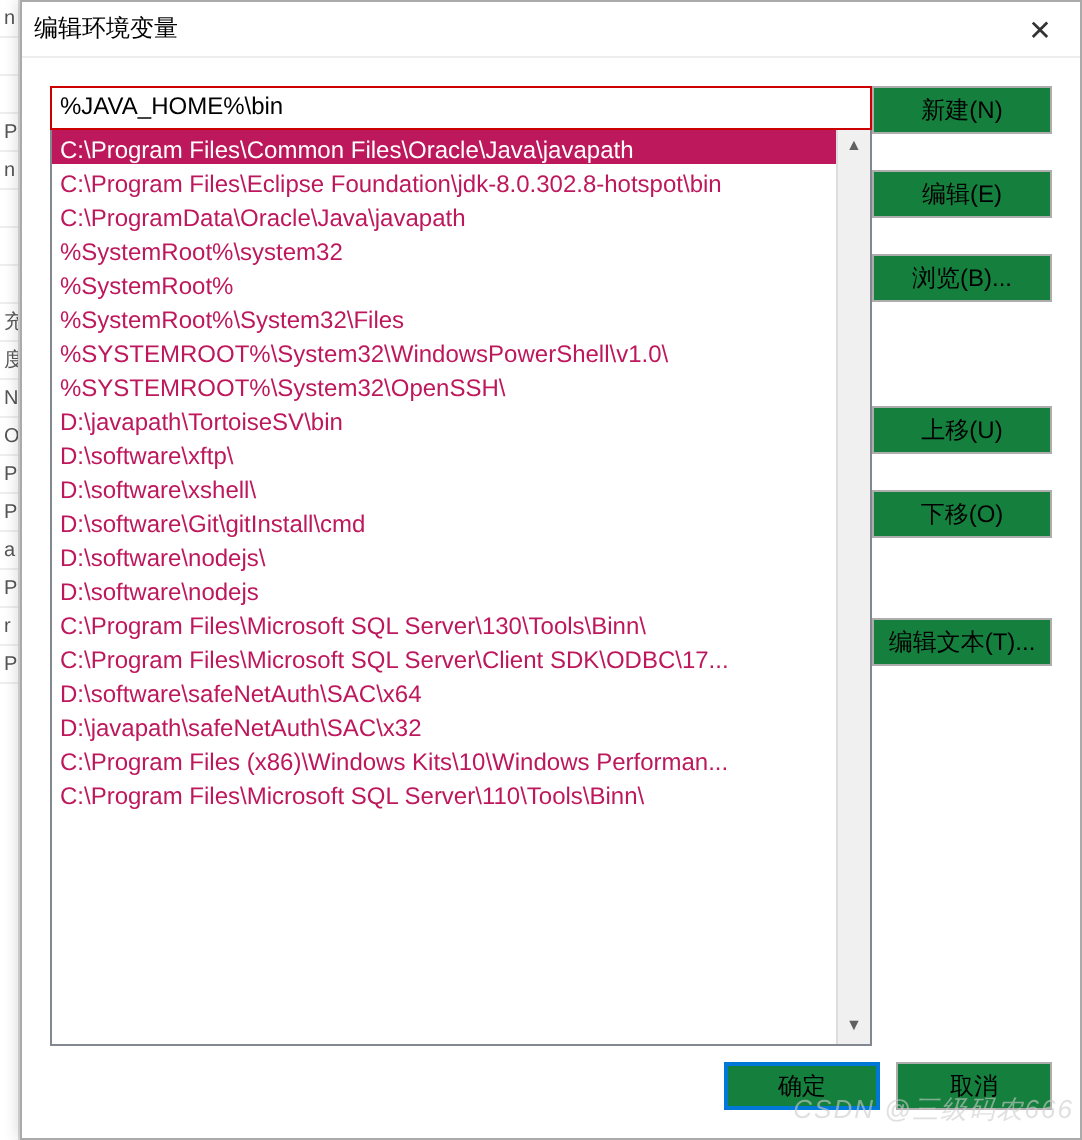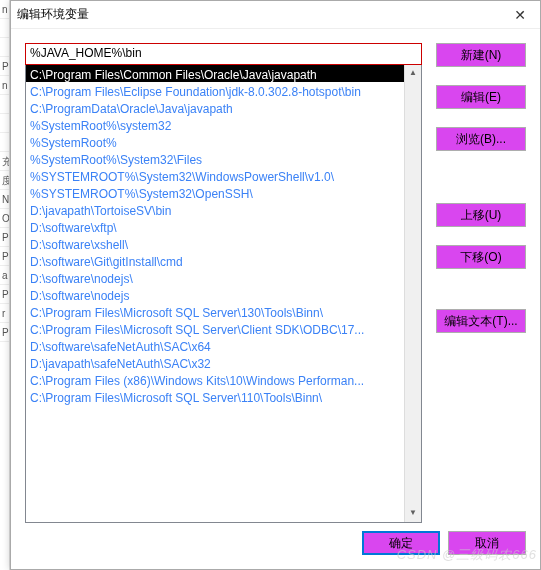--- a/index.html
+++ b/index.html
@@ -4,31 +4,31 @@
 <style>
 * { box-sizing: border-box; margin: 0; padding: 0; font-family: "Microsoft YaHei", "Segoe UI", sans-serif; font-size: 12px; }
 body { background: #f0f0f0; width: 541px; height: 570px; position: relative; overflow: hidden; }
 .left-strip { position: absolute; left: 0; top: 0; width: 10px; height: 570px; background: #fff; border-right: 1px solid #ddd; }
 .left-strip div { height: 19px; border-bottom: 1px solid #eee; font-size: 10px; color: #555; line-height: 19px; padding-left: 2px; overflow: hidden;}
 .dialog { position: absolute; left: 10px; top: 0; width: 531px; height: 570px; background: #fff; border: 1px solid #aaa; box-shadow: 0 0 8px rgba(0,0,0,0.2); }
 .titlebar { height: 28px; display: flex; align-items: center; padding: 0 6px; border-bottom: 1px solid #eee; }
 .titlebar .title { flex: 1; font-size: 12px; color: #000; }
 .titlebar .close { width: 28px; height: 20px; text-align: center; line-height: 20px; font-size: 14px; color: #333; cursor: pointer; }
 .content { position: absolute; top: 28px; left: 0; right: 0; bottom: 0; padding: 14px; }
-.main-area { display: flex; gap: 14px; height: 480px; }
+.main-area { display: flex; height: 480px; }
 .list-wrap { flex: 1; display: flex; flex-direction: column; }
 .edit-box { height: 22px; border: 1px solid #c00; padding: 2px 4px; font-size: 12px; margin-bottom: -1px; position: relative; z-index: 2; background: #fff; }
 .listbox { flex: 1; border: 1px solid #828790; overflow: hidden; position: relative; background: #fff; }
 .listbox-inner { position: absolute; inset: 0; overflow: hidden; }
-.item { height: 17px; line-height: 17px; padding: 2px 4px; font-size: 12px; color: #3b82f6; white-space: nowrap; overflow: hidden; text-overflow: ellipsis; cursor: default; }
-.item.selected { background: #000000; color: #fff; }
+.item { height: 17px; line-height: 17px; padding: 2px 4px; font-size: 12px; color: #be185d; white-space: nowrap; overflow: hidden; text-overflow: ellipsis; cursor: default; }
+.item.selected { background: #be185d; color: #fff; }
 .scrollbar { position: absolute; right: 0; top: 0; bottom: 0; width: 17px; background: #f0f0f0; border-left: 1px solid #ddd; }
 .scrollbar .arrow { height: 17px; text-align: center; line-height: 15px; font-size: 8px; color: #606060; cursor: pointer; background: #f0f0f0; }
 .sidebar { width: 90px; display: flex; flex-direction: column; gap: 6px; }
-.btn { height: 24px; border: 1px solid #adadad; background: #d946ef; font-size: 12px; color: #000; cursor: pointer; text-align: center; line-height: 22px; }
+.btn { height: 24px; border: 1px solid #adadad; background: #15803d; font-size: 12px; color: #000; cursor: pointer; text-align: center; line-height: 22px; }
 .spacer { height: 28px; }
 .footer { position: absolute; right: 14px; bottom: 14px; display: flex; gap: 8px; }
 .footer .btn { width: 78px; }
 .footer .btn.primary { border: 2px solid #0078d7; line-height: 20px; }
 .watermark { position: absolute; right: 4px; bottom: 6px; color: #ccc; font-size: 13px; font-style: italic; opacity: 0.6; pointer-events: none; z-index: 99; letter-spacing: 1px;}
 </style>
 </head>
 <body>
 
 <div class="left-strip" id="strip">

